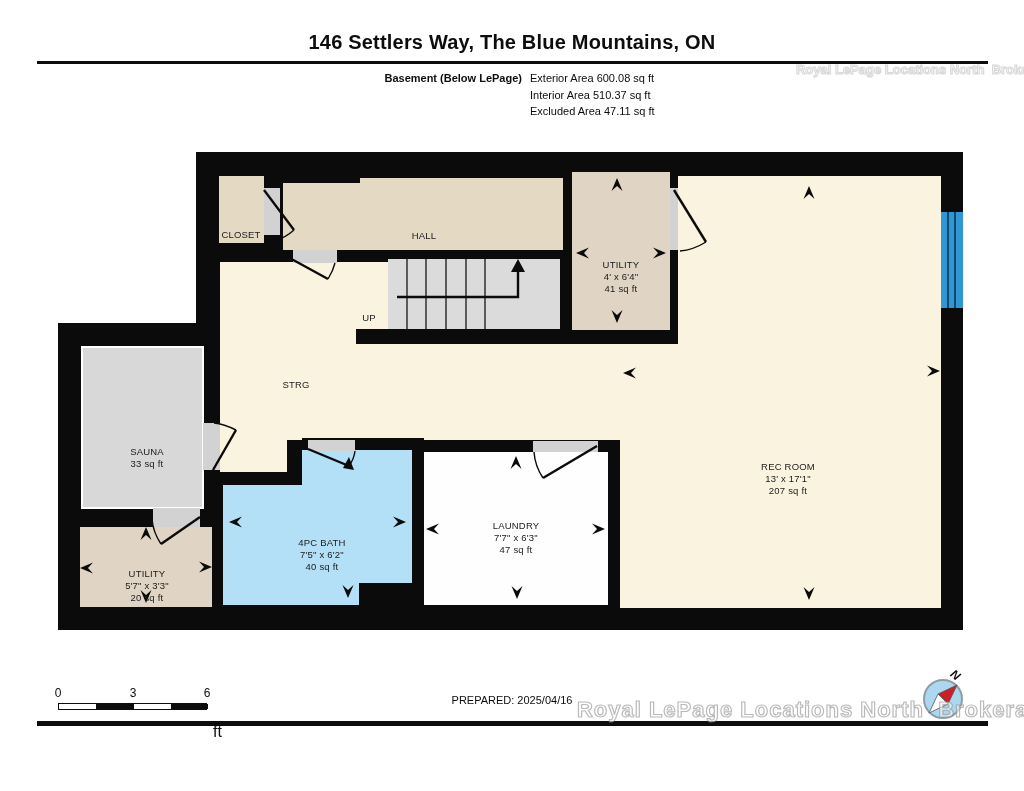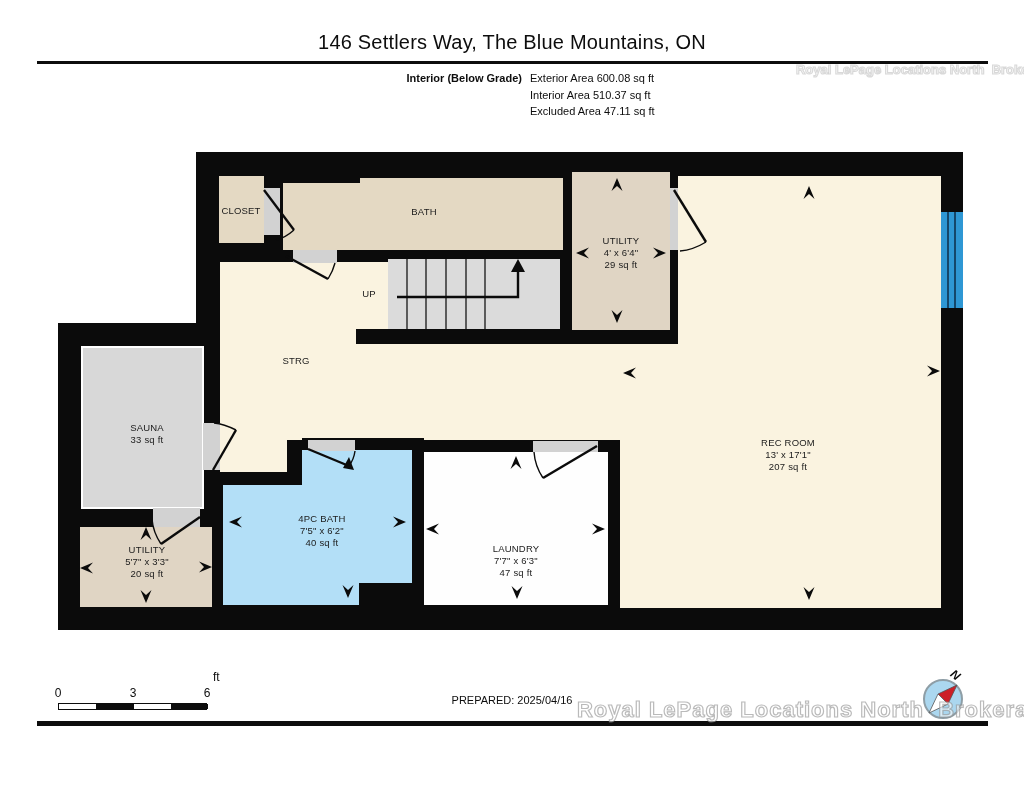--- a/index.html
+++ b/index.html
@@ -1,55 +1,55 @@
 <!DOCTYPE html>
 <html><head>
 <meta charset="utf-8">
 <style>
   html,body{margin:0;padding:0;background:#ffffff;}
   .page{position:relative;width:1024px;height:791px;background:#ffffff;overflow:hidden;
         font-family:"Liberation Sans",sans-serif;}
   .title{position:absolute;left:0;top:31px;width:1024px;text-align:center;
-         font-size:20px;font-weight:normal;color:#0d0d0d;letter-spacing:.2px;}
+         font-size:20px;font-weight:bold;color:#0d0d0d;letter-spacing:.2px;}
   .rule{position:absolute;left:37px;top:61px;width:951px;height:3px;background:#0d0d0d;}
   .meta{position:absolute;left:0;top:71px;width:1024px;font-size:11px;color:#0d0d0d;}
   .floor-label{position:absolute;left:280px;top:1px;width:242px;text-align:right;font-weight:bold;}
   .areas{position:absolute;left:530px;top:1px;}
   .areas div{height:16.5px;}
   .room-label{position:absolute;transform:translate(-50%,0);text-align:center;
-              font-size:9.5px;line-height:12px;color:#1b1b1b;letter-spacing:.2px;white-space:nowrap;}
+              font-size:9.5px;line-height:12px;color:#1b1b1b;letter-spacing:.2px;white-space:nowrap;margin-top:24px;}
   .plan-svg{position:absolute;left:0;top:0;}
   .watermark{position:absolute;text-align:right;white-space:pre;color:rgba(255,255,255,.55);
              -webkit-text-stroke:1.2px rgba(140,140,140,.6);font-weight:600;z-index:6;margin-left:32px;}
   .watermark-bottom{left:0;top:697px;width:1024px;font-size:22px;letter-spacing:1px;}
   .watermark-top{left:0;top:62px;width:1024px;font-size:13px;opacity:.55;z-index:0;}
   .scalebar{position:absolute;left:58px;top:703px;width:149px;height:7px;
             border:1.5px solid #0d0d0d;background:#fff;box-sizing:border-box;}
   .scalebar .seg{position:absolute;top:0;height:100%;background:#0d0d0d;}
   .scale-num{position:absolute;top:686px;width:20px;text-align:center;font-size:12px;color:#0d0d0d;}
-  .scale-unit{position:absolute;left:213px;top:670px;font-size:12px;color:#0d0d0d;}
+  .scale-unit{position:absolute;left:213px;top:723px;font-size:16px;color:#0d0d0d;}
   .prepared{position:absolute;left:312px;top:694px;width:400px;text-align:center;
             font-size:11px;font-weight:normal;color:#0d0d0d;}
   .footer-line{position:absolute;left:37px;top:721px;width:951px;height:5px;background:#0d0d0d;z-index:5;}
   .disclaimer{position:absolute;left:37px;top:732px;width:960px;font-size:10px;color:#111;}
   .compass{position:absolute;left:920px;top:676px;}
   .compass-n{position:absolute;left:951px;top:668px;font-size:12px;font-weight:bold;font-style:italic;
              color:#0d0d0d;transform:rotate(38deg);}
 </style>
 </head>
 <body>
 
 <div class="page">
 
   <div class="watermark watermark-top">Royal LePage Locations North  Brokerage</div>
   <div class="title">146 Settlers Way, The Blue Mountains, ON</div>
   <div class="rule"></div>
 
   <div class="meta">
-    <div class="floor-label">Interior (Below Grade)</div>
+    <div class="floor-label">Basement (Below LePage)</div>
     <div class="areas">
       <div>Exterior Area 600.08 sq ft</div>
       <div>Interior Area 510.37 sq ft</div>
       <div>Excluded Area 47.11 sq ft</div>
     </div>
   </div>
 
   <svg class="plan-svg" width="1024" height="791" viewBox="0 0 1024 791">
 
     <path d="M196,152 H963 V630 H58 V323 H196 Z" fill="#0b0b0b"></path>
@@ -145,48 +145,48 @@
         <path d="M146,603 L140.5,590 L146,595 L151.5,590 Z"></path>
         <path d="M80,568 L93,562.5 L88,568 L93,573.5 Z"></path>
         <path d="M212,567 L199,561.5 L204,567 L199,572.5 Z"></path>
       </g>
   </svg>
 
   <div class="room-label" style="left:241px;top:205px">
     <span>CLOSET</span>
   </div>
   <div class="room-label" style="left:424px;top:206px">
-    <span>BATH</span>
+    <span>HALL</span>
   </div>
   <div class="room-label" style="left:369px;top:288px">
     <span>UP</span>
   </div>
   <div class="room-label" style="left:621px;top:235px">
     <div>UTILITY</div>
     <div>4' x 6'4"</div>
-    <div>29 sq ft</div>
+    <div>41 sq ft</div>
   </div>
   <div class="room-label" style="left:296px;top:355px">
     <span>STRG</span>
   </div>
   <div class="room-label" style="left:147px;top:422px">
     <div>SAUNA</div>
     <div>33 sq ft</div>
   </div>
   <div class="room-label" style="left:788px;top:437px">
     <div>REC ROOM</div>
     <div>13' x 17'1"</div>
     <div>207 sq ft</div>
   </div>
   <div class="room-label" style="left:322px;top:513px">
     <div>4PC BATH</div>
     <div>7'5" x 6'2"</div>
     <div>40 sq ft</div>
   </div>
-  <div class="room-label" style="left:516px;top:543px">
+  <div class="room-label" style="left:516px;top:496px">
     <div>LAUNDRY</div>
     <div>7'7" x 6'3"</div>
     <div>47 sq ft</div>
   </div>
   <div class="room-label" style="left:147px;top:544px">
     <div>UTILITY</div>
     <div>5'7" x 3'3"</div>
     <div>20 sq ft</div>
   </div>
 

